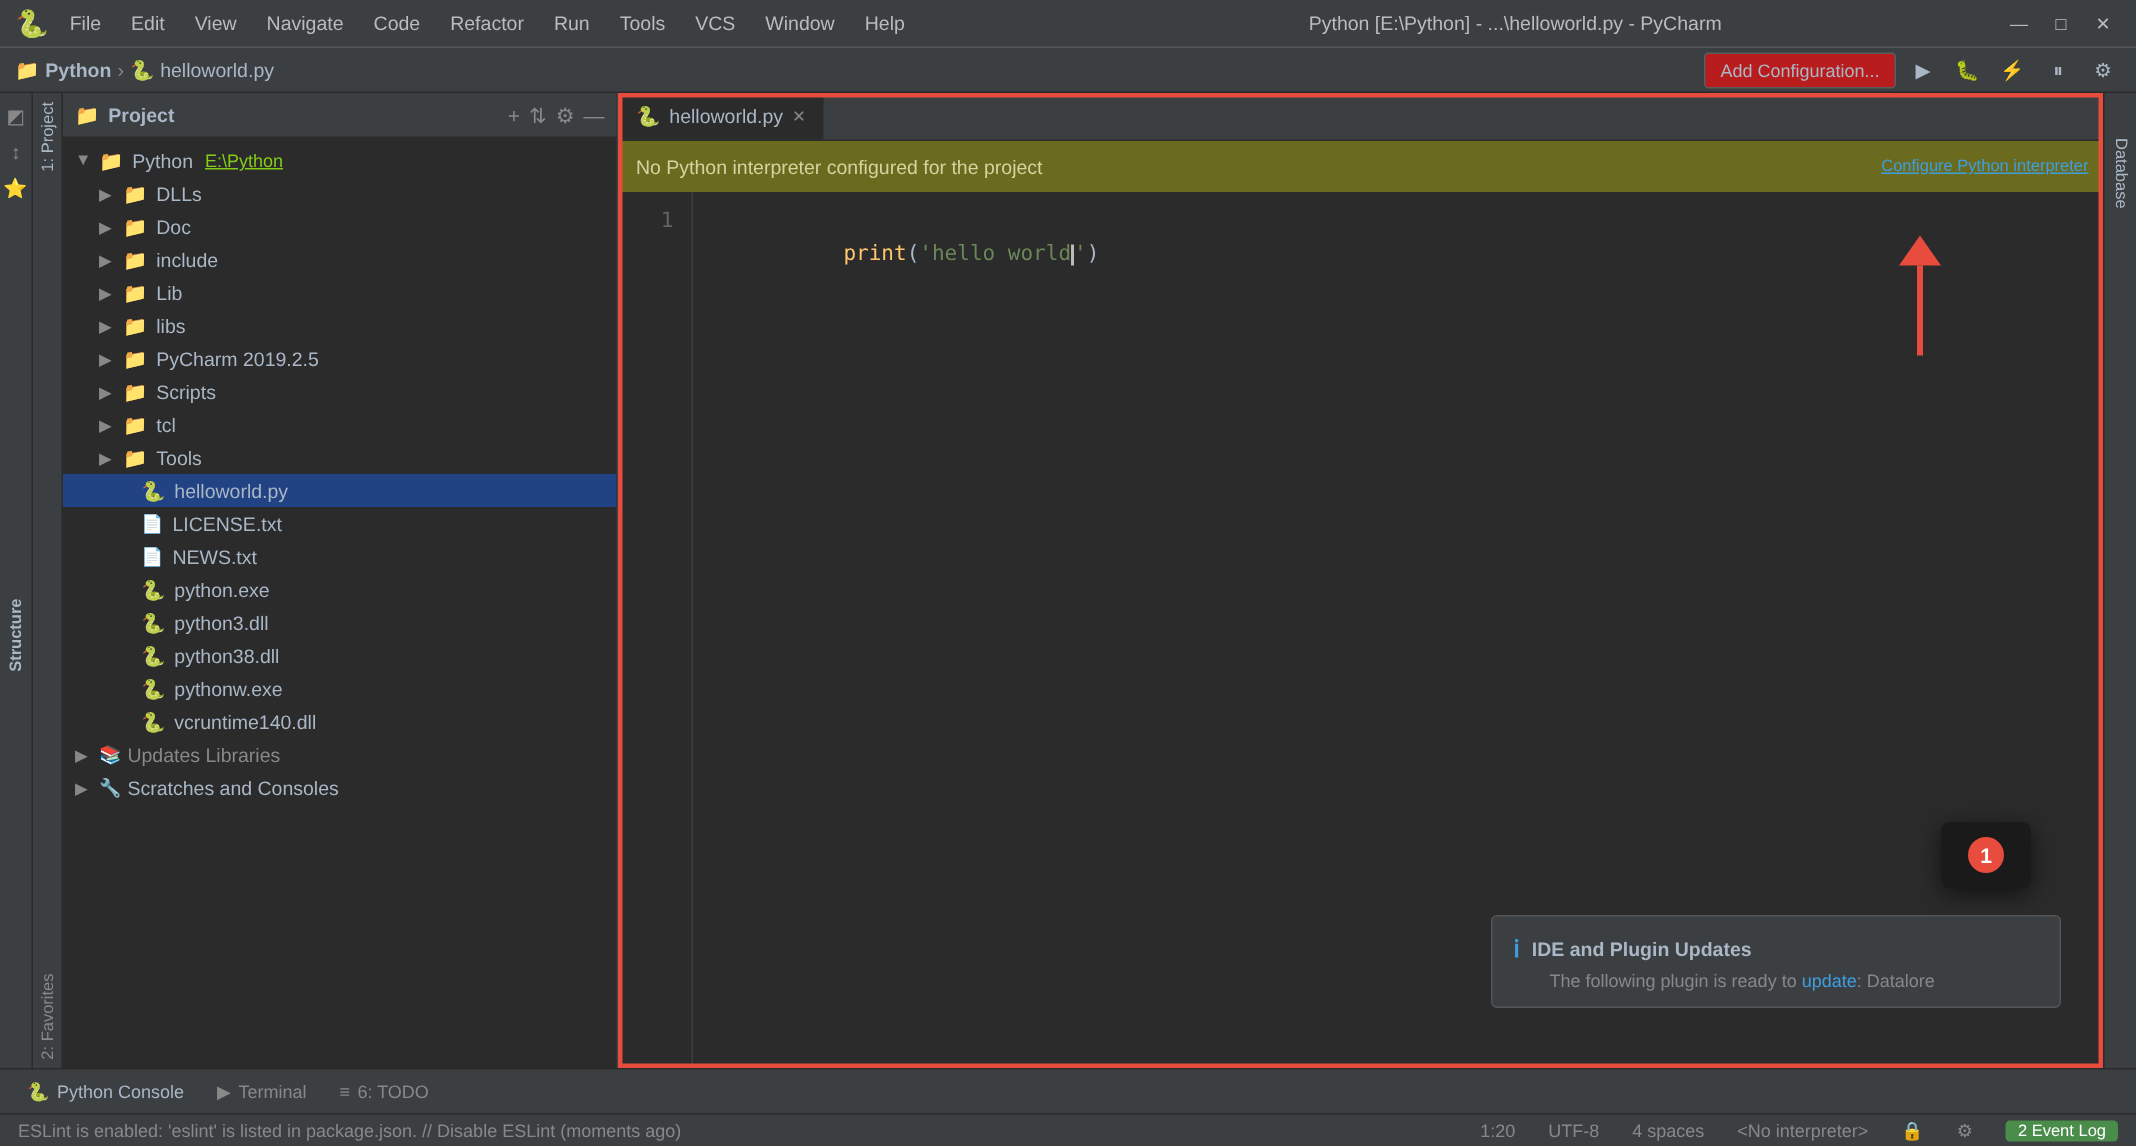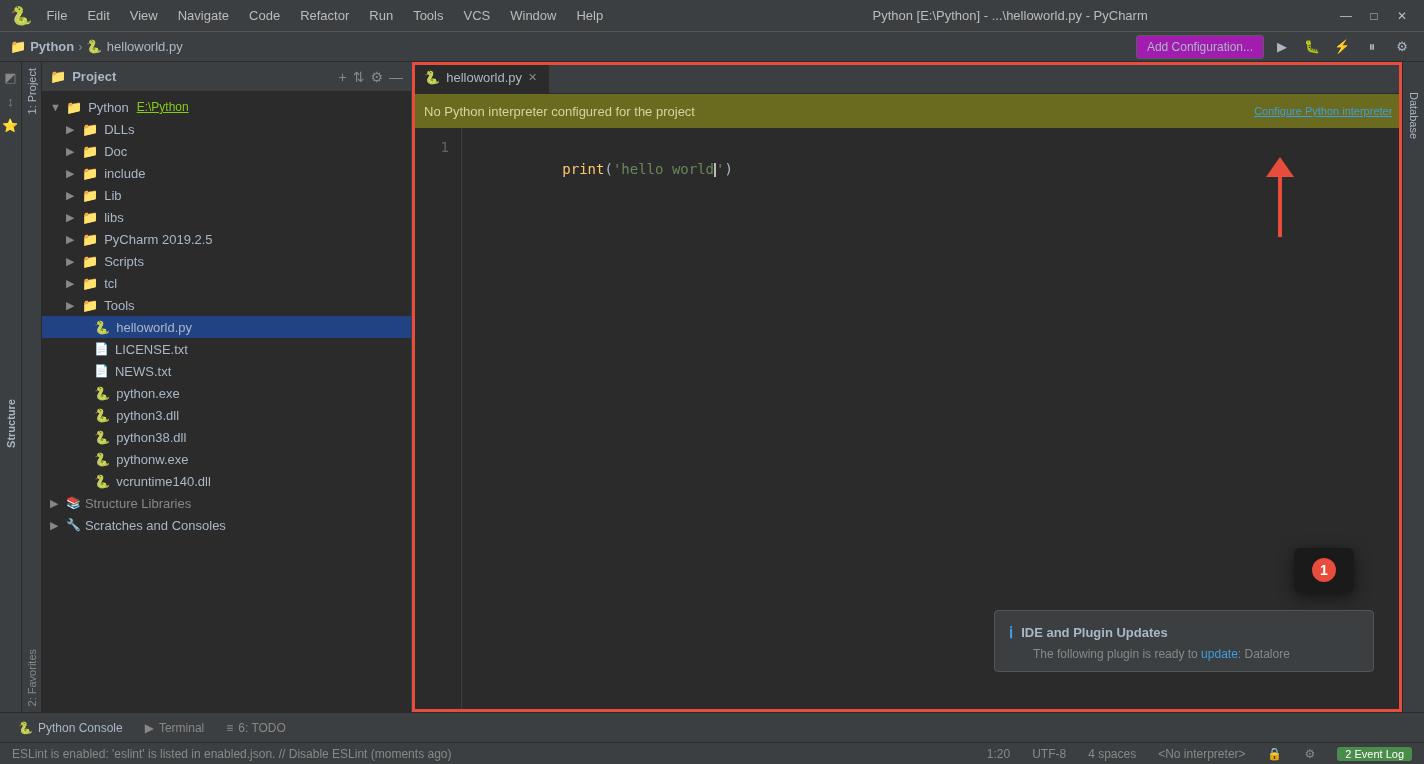--- a/index.html
+++ b/index.html
@@ -78,21 +78,21 @@
       align-items: center;
       gap: 4px;
       color: #a9b7c6;
     }
     #nav-bar .right-buttons {
       margin-left: auto;
       display: flex;
       gap: 6px;
     }
     .add-config-btn {
-      background: #a21caf;
+      background: #b91c1c;
       border: 1px solid #5a5c5e;
       border-radius: 3px;
       color: #a9b7c6;
       padding: 2px 10px;
       cursor: pointer;
       font-size: 12px;
     }
     .toolbar-icon-btn {
       width: 24px; height: 24px;
       display: flex; align-items: center; justify-content: center;
@@ -655,21 +655,21 @@
 
           <div class="tree-item" style="padding-left:36px;">
             <span class="expand-icon" style="visibility:hidden;">▶</span>
             <span class="file-icon-py">🐍</span>
             <span class="tree-label">vcruntime140.dll</span>
           </div>
 
           <div class="tree-item">
             <span class="expand-icon">▶</span>
             <span style="color:#888;font-size:12px;">📚</span>
-            <span class="tree-label" style="color:#888;">Structure Libraries</span>
+            <span class="tree-label" style="color:#888;">Updates Libraries</span>
           </div>
 
           <div class="tree-item">
             <span class="expand-icon">▶</span>
             <span style="color:#3d9fe0;font-size:12px;">🔧</span>
             <span class="tree-label">Scratches and Consoles</span>
           </div>
         </div>
       </div>
     </div>
@@ -742,21 +742,21 @@
       <span>▶</span>
       <span>Terminal</span>
     </div>
     <div class="bottom-tab">
       <span>≡</span>
       <span>6: TODO</span>
     </div>
   </div>
 
   <div id="status-bar">
-    <div class="status-left">ESLint is enabled: 'eslint' is listed in enabled.json. // Disable ESLint (moments ago)</div>
+    <div class="status-left">ESLint is enabled: 'eslint' is listed in package.json. // Disable ESLint (moments ago)</div>
     <div class="status-right">
       <span class="status-item">1:20</span>
       <span class="status-item">UTF-8</span>
       <span class="status-item">4 spaces</span>
       <span class="status-item">&lt;No interpreter&gt;</span>
       <span>🔒</span>
       <span>⚙</span>
       <span class="event-log">2  Event Log</span>
     </div>
   </div>

